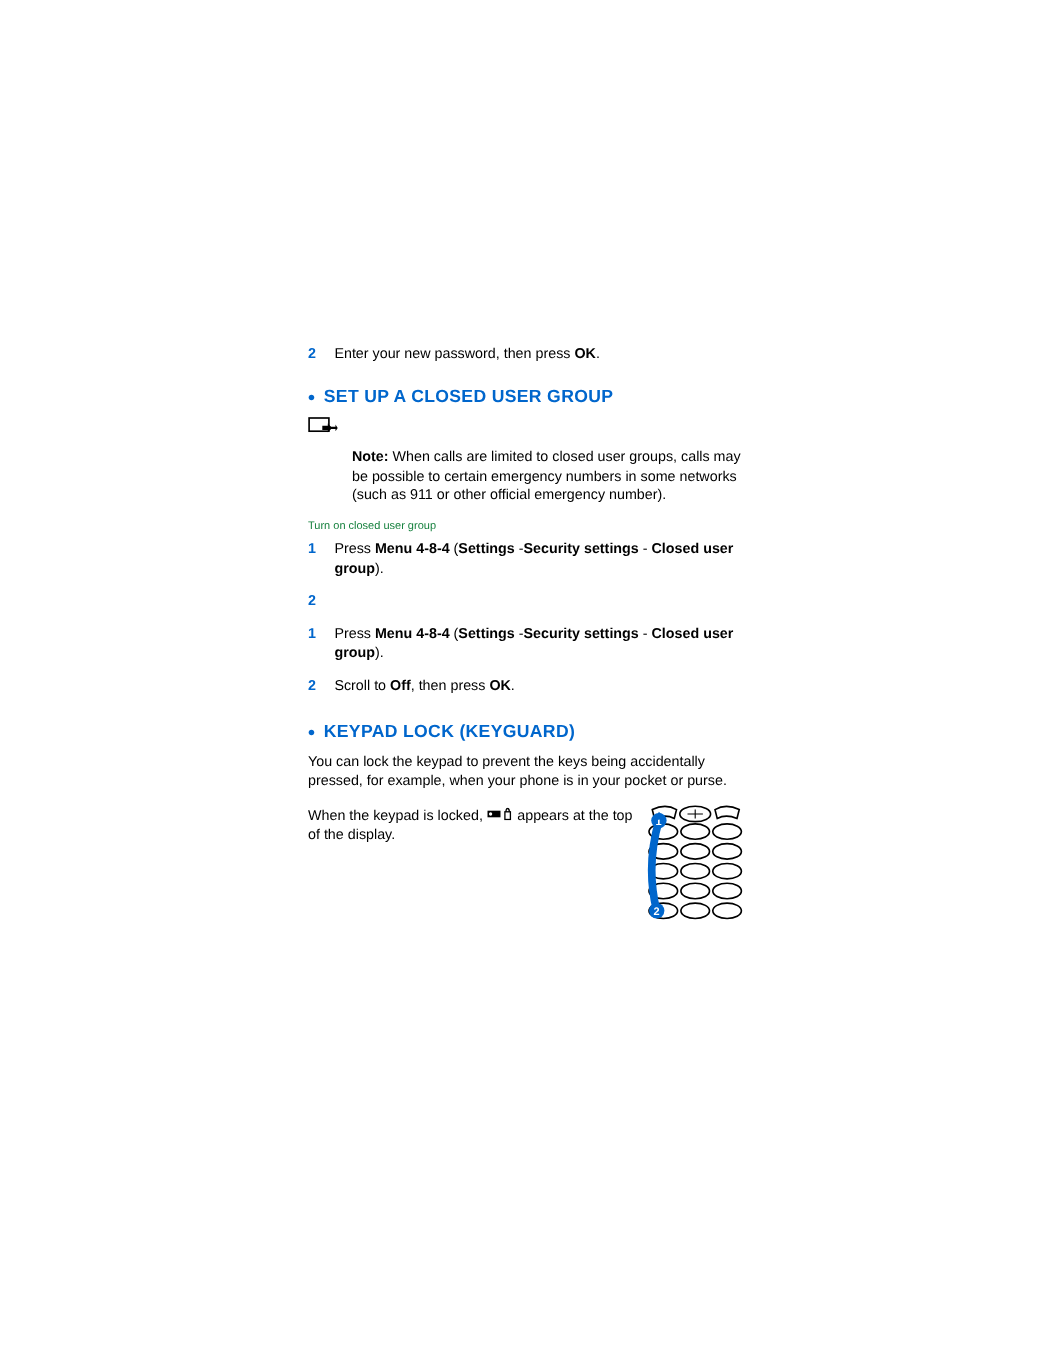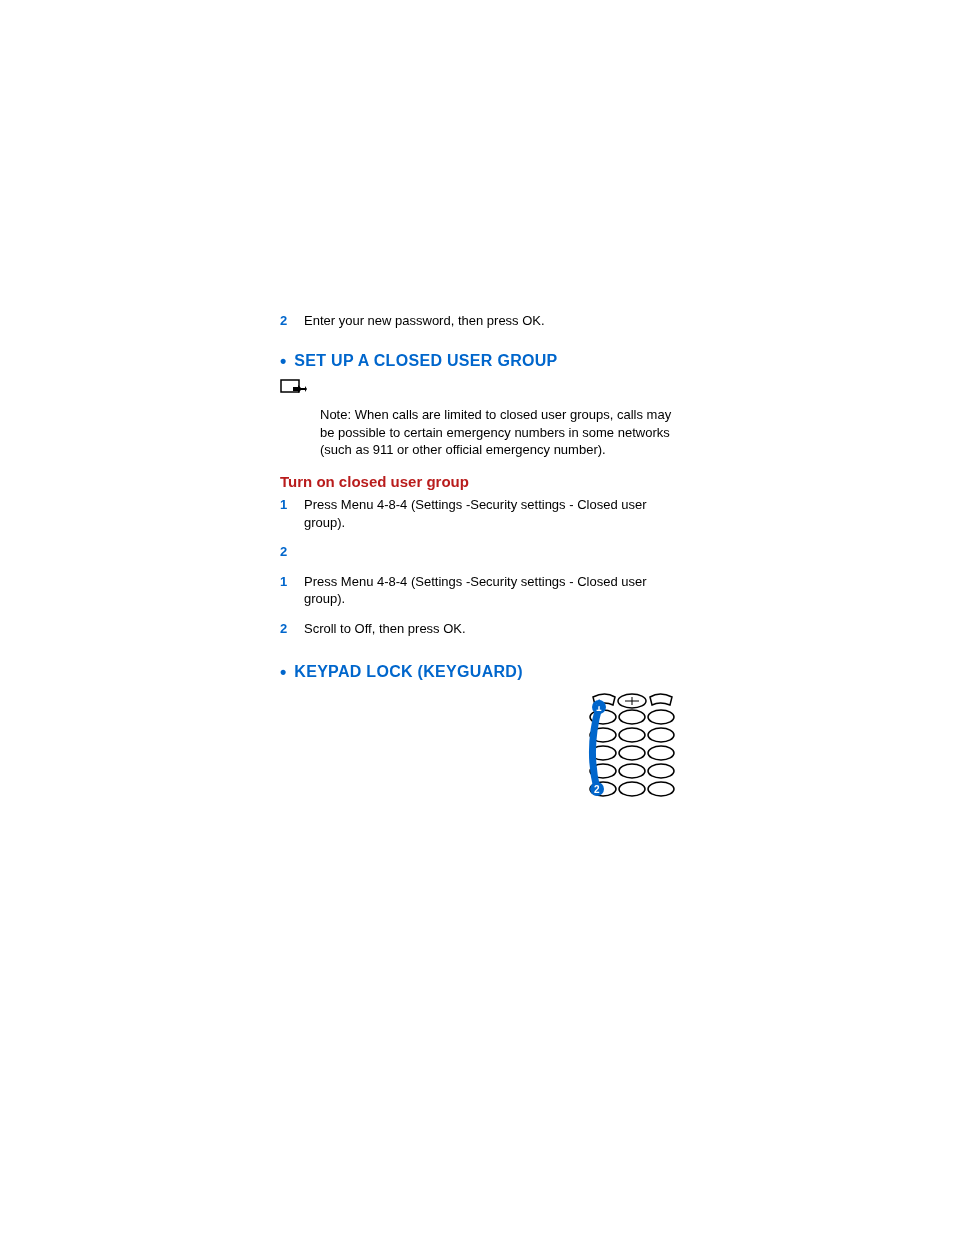--- a/index.html
+++ b/index.html
@@ -70,26 +70,26 @@
     flex-shrink: 0;
     margin-right: 10px;
     padding-top: 2px;
   }
   .notetext {
     font-size: 13px;
     line-height: 1.35;
     margin-top: 29px;
   }
   .h2 {
-    color: #b91c1c;
-    font-weight: bold;
-    font-size: 15px;
+    color: #15803d;
+    font-weight: normal;
+    font-size: 10px;
     margin: 10px 0 6px 0;
   }
-  b { font-weight: normal; }
+  b { font-weight: bold; }
   .menu-blue {
     color: #0066cc;
     font-weight: bold;
   }
   .lockrow {
     display: flex;
     align-items: flex-start;
   }
   .locktext {
     flex: 1;
@@ -175,24 +175,33 @@
       <div class="numtext">
         <span>Scroll to </span><b>Off</b><span>, then press </span><b>OK</b><span>.</span>
       </div>
     </div>
 
     <div class="h1row" style="margin-top:26px;">
       <div class="bullet">•</div>
       <div class="h1">KEYPAD LOCK (KEYGUARD)</div>
     </div>
 
+    <div class="para">You can lock the keypad to prevent the keys being accidentally pressed, for example, when your phone is in your pocket or purse.</div>
 
 
     <div class="lockrow">
       <div class="locktext">
+        <div class="para">
+          <span>When the keypad is locked, </span><span class="lockicon"><svg width="24" height="12" viewBox="0 0 24 12">
+                <rect x="0" y="3" width="12" height="6" fill="#000"></rect>
+                <circle cx="3" cy="6" r="1.5" fill="#fff"></circle>
+                <rect x="16" y="4" width="5" height="7" fill="none" stroke="#000" stroke-width="1.2"></rect>
+                <path d="M 17 4 Q 17 1 18.5 1 Q 20 1 20 4" fill="none" stroke="#000" stroke-width="1.2"></path>
+              </svg></span><span> appears at the top of the display.</span>
+        </div>
       </div>
       <div class="lockimg">
         <svg width="95" height="110" viewBox="0 0 95 110">
 
           <path d="M 8 8 Q 20 2 30 8 L 28 16 Q 20 12 10 16 Z" fill="#fff" stroke="#000" stroke-width="1.5"></path>
           <path d="M 87 8 Q 75 2 65 8 L 67 16 Q 75 12 85 16 Z" fill="#fff" stroke="#000" stroke-width="1.5"></path>
           <ellipse cx="47" cy="12" rx="14" ry="7" fill="#fff" stroke="#000" stroke-width="1.5"></ellipse>
           <path d="M 40 12 L 54 12 M 47 8 L 47 16" stroke="#000" stroke-width="1"></path>
 
           <ellipse cx="18" cy="28" rx="13" ry="7" fill="#fff" stroke="#000" stroke-width="1.5"></ellipse>

